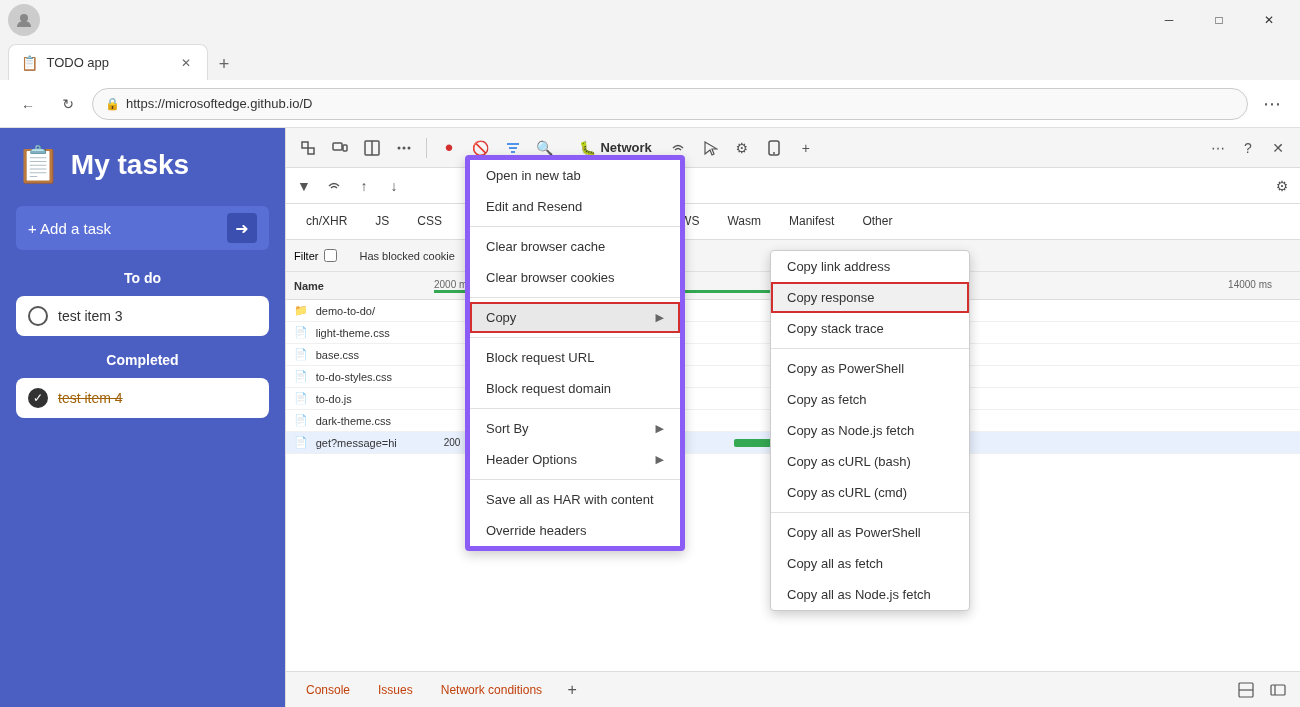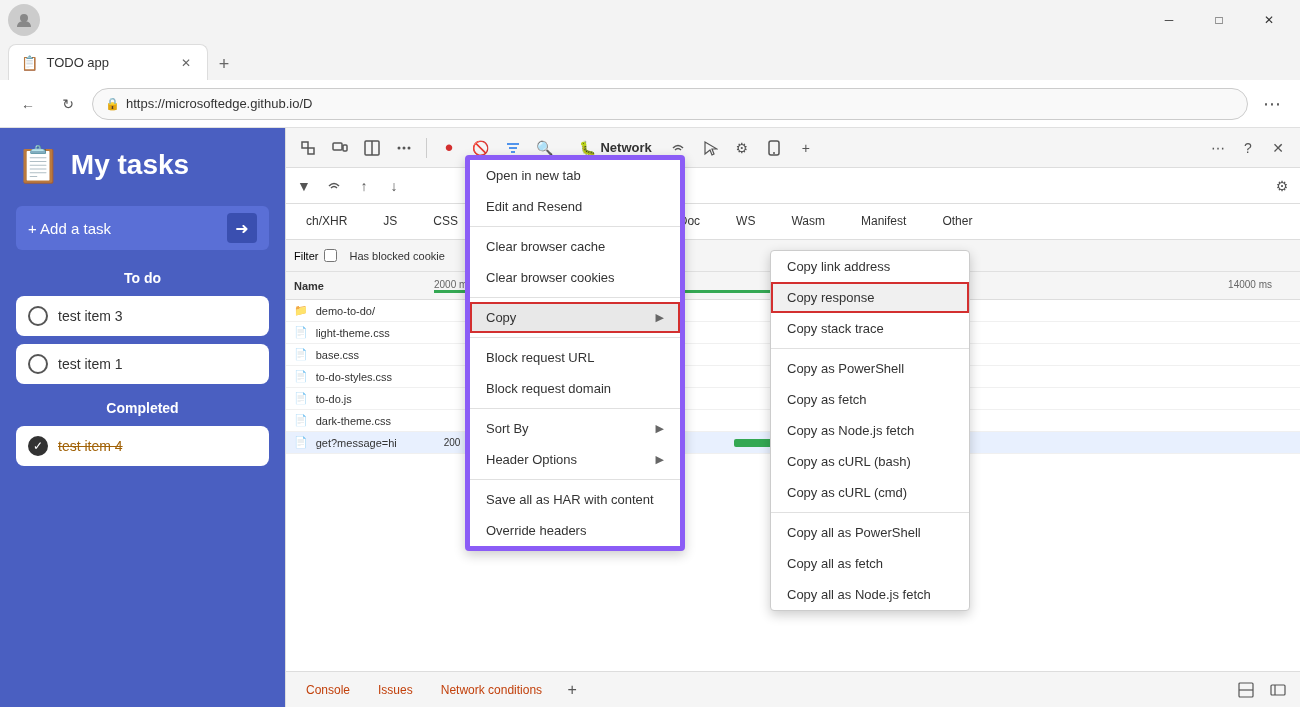--- a/index.html
+++ b/index.html
@@ -174,21 +174,21 @@
     .dt-separator { width: 1px; height: 20px; background: #ccc; margin: 0 4px; }
 
     
     .devtools-tabs {
       height: 36px;
       background: white;
       border-bottom: 1px solid #ddd;
       display: flex;
       align-items: center;
       padding: 0 8px;
-      gap: 12px;
+      gap: 4px;
       overflow: hidden;
     }
     .devtools-tab {
       padding: 0 12px;
       height: 36px;
       display: flex;
       align-items: center;
       font-size: 12px;
       color: #333;
       cursor: pointer;
@@ -202,21 +202,21 @@
     .network-filter-bar {
       height: 32px;
       background: #f5f5f5;
       border-bottom: 1px solid #e0e0e0;
       display: flex;
       align-items: center;
       padding: 0 8px;
       gap: 6px;
       font-size: 11px;
     }
-    .filter-checkbox { display: flex; align-items: center; gap: 12px; font-size: 11px; color: #333; }
+    .filter-checkbox { display: flex; align-items: center; gap: 22px; font-size: 11px; color: #333; }
     .network-timeline-header {
       height: 28px;
       background: #f5f5f5;
       border-bottom: 1px solid #ddd;
       display: flex;
       align-items: center;
       padding: 0 8px;
       font-size: 11px;
       color: #333;
     }
@@ -391,24 +391,20 @@
       <span class="todo-title">My tasks</span>
     </div>
     <button class="add-task-btn">
       <span>+ Add a task</span>
       <div class="add-task-arrow">➜</div>
     </button>
     <div class="section-title">To do</div>
     <div class="task-item">
       <div class="task-checkbox"></div>
       <span>test item 3</span>
-    </div>
-    <div class="task-item">
-      <div class="task-checkbox"></div>
-      <span>test item 1</span>
     </div>
     <div class="completed-section">
       <div class="section-title">Completed</div>
       <div class="task-item">
         <div class="task-checkbox checked">✓</div>
         <span class="task-text-completed">test item 4</span>
       </div>
     </div>
   </div>
 

